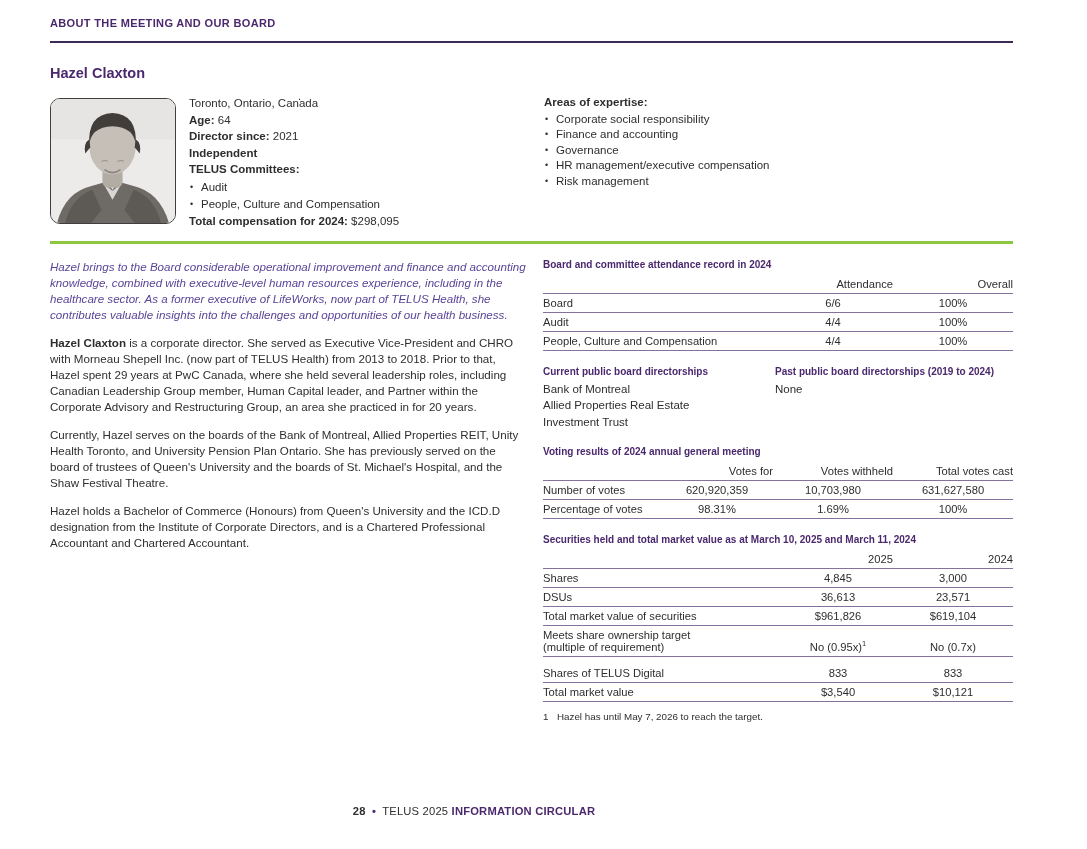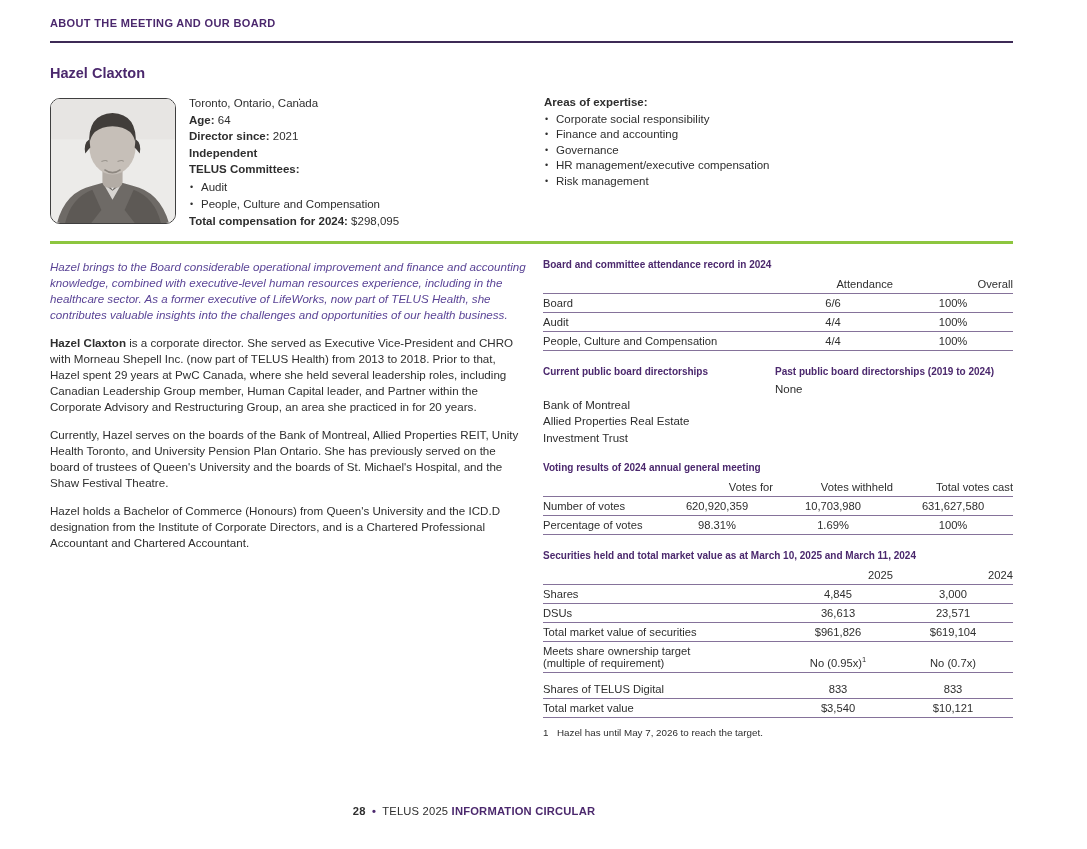--- a/index.html
+++ b/index.html
@@ -166,21 +166,21 @@
           <tr>
             <td class="lbl">People, Culture and Compensation</td>
             <td class="num">4/4</td>
             <td class="num">100%</td>
           </tr>
         </tbody>
           </table>
 
         <div class="dirs">
           <div class="current">
-            <div class="section" style="margin-bottom:16px">Current public board directorships</div>
+            <div class="section" style="margin-bottom:0">Current public board directorships</div>
             <div>Bank of Montreal</div>
             <div>Allied Properties Real Estate</div>
             <div>Investment Trust</div>
           </div>
           <div class="past">
             <div class="section" style="margin-bottom:0">Past public board directorships (2019 to 2024)</div>
             <div>None</div>
           </div>
         </div>
 

